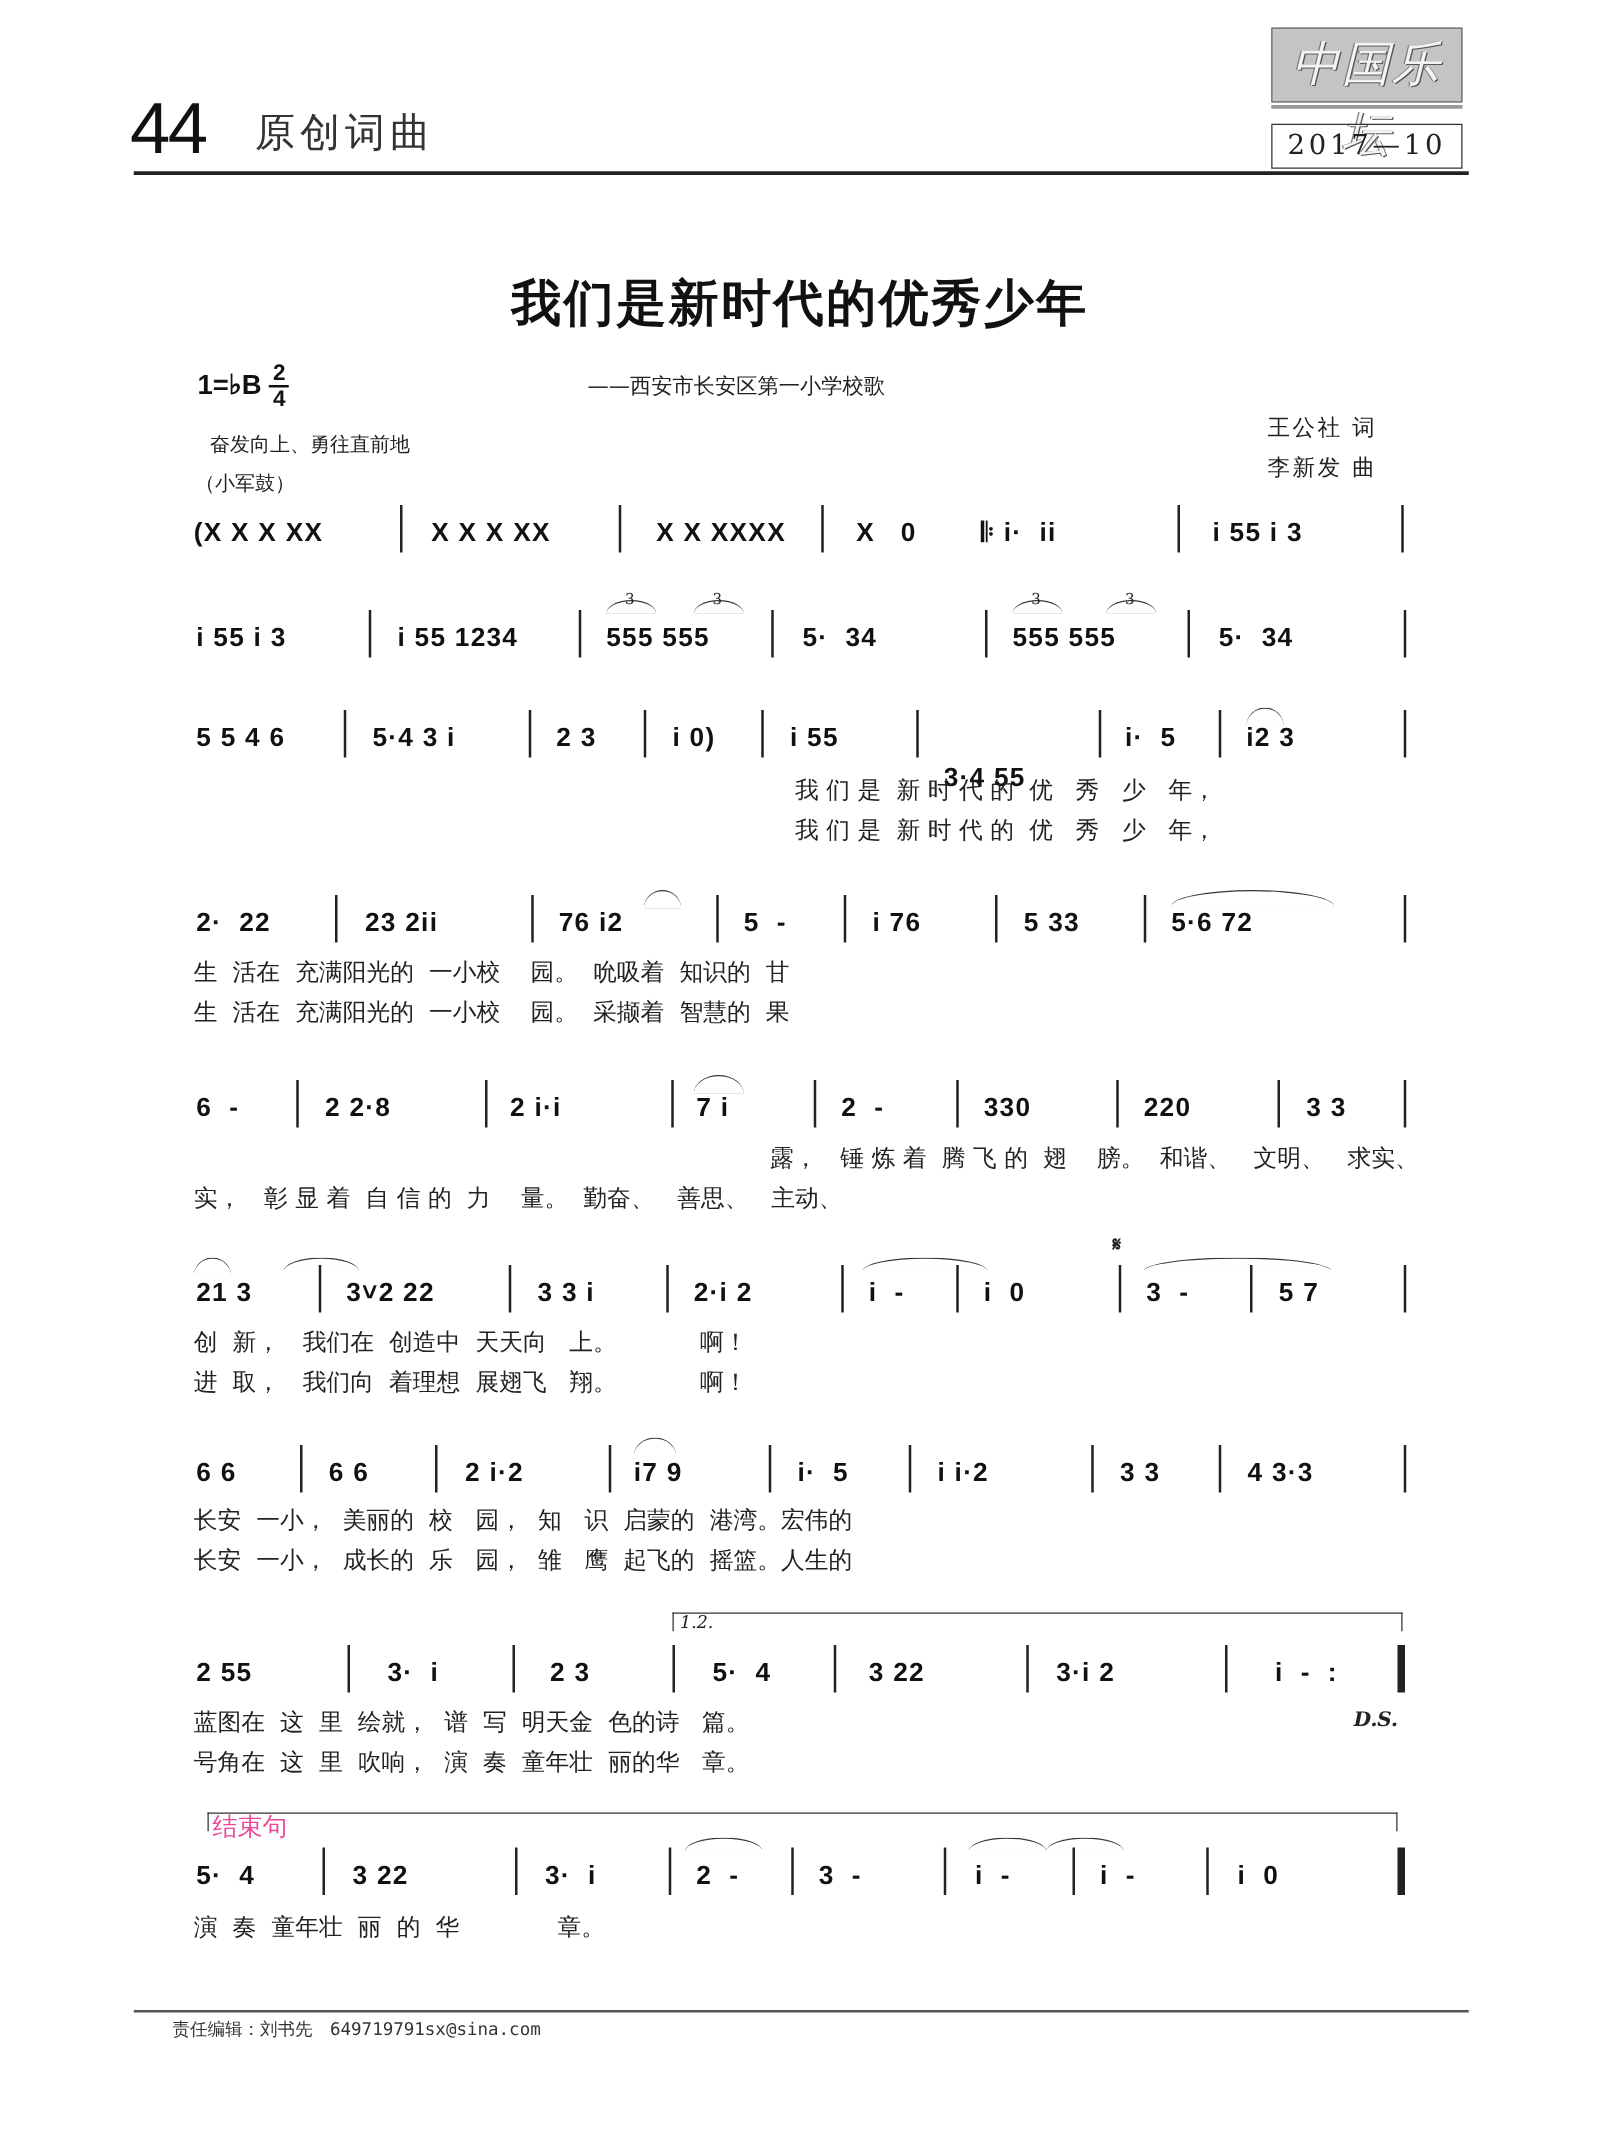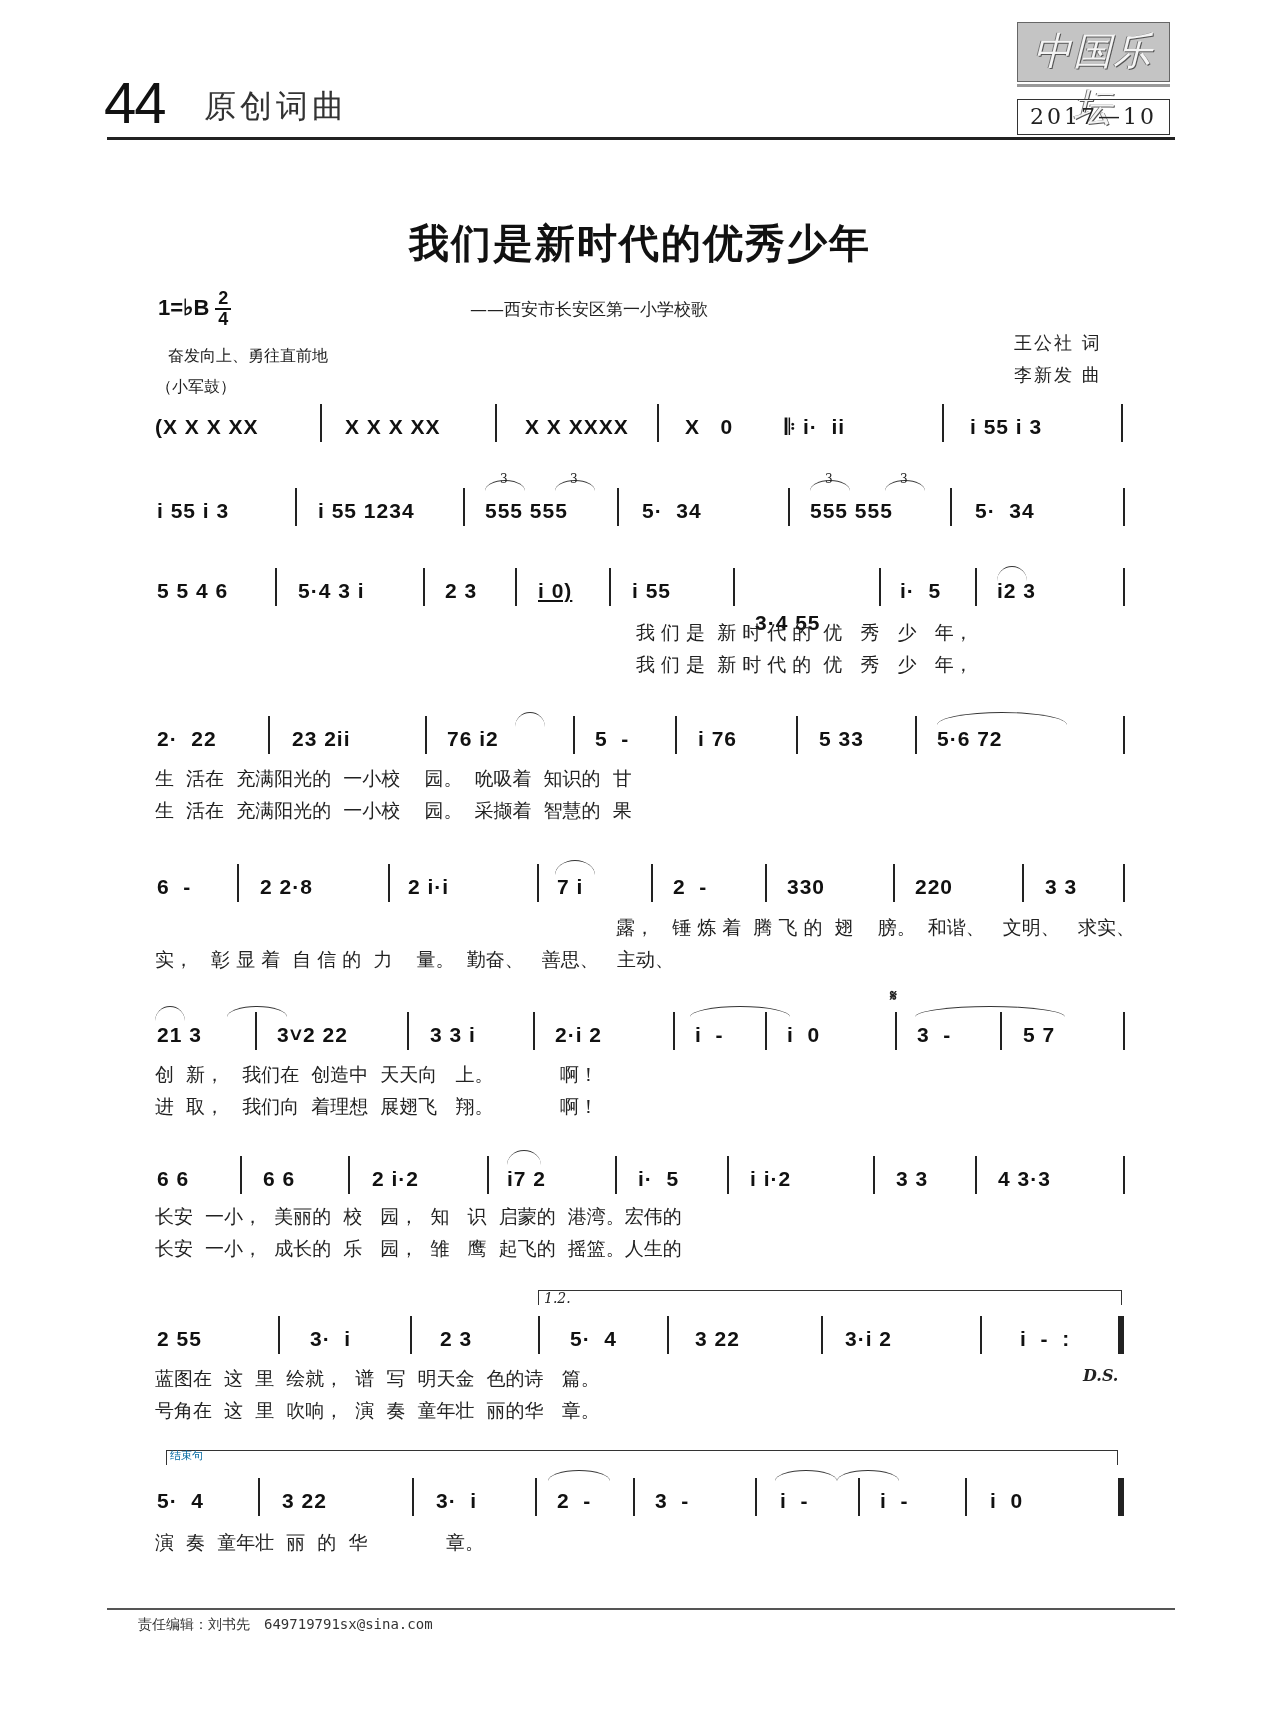--- a/index.html
+++ b/index.html
@@ -37,21 +37,21 @@
   .bar-line { position: absolute; top: -8px; width: 2px; height: 38px; background: #222; }
   .notes { position: absolute; top: 2px; white-space: pre; font-family: "Liberation Sans", sans-serif; font-weight: bold; font-size: 21px; line-height: 26px; letter-spacing: 1px; color: #111; }
   .lyric-row { position: absolute; left: 155px; width: 980px; font-family: "DejaVu Serif", serif; font-size: 19px; line-height: 28px; color: #222; white-space: pre; letter-spacing: 0; }
   .arc { position: absolute; border-top: 1.5px solid #333; border-radius: 50% 50% 0 0 / 100% 100% 0 0; height: 10px; }
   .triplet { position: absolute; font-family: "DejaVu Serif", serif; font-size: 12px; color: #222; }
   .volta { position: absolute; border-top: 1.5px solid #333; border-left: 1.5px solid #333; border-right: 1.5px solid #333; height: 14px; }
   .volta-label { position: absolute; font-family: "DejaVu Serif", serif; font-style: italic; font-size: 14px; color: #222; }
   .segno { position: absolute; font-family: "DejaVu Serif", serif; font-size: 16px; font-weight: bold; color: #222; }
   .ds { position: absolute; font-family: "DejaVu Serif", serif; font-style: italic; font-weight: bold; font-size: 16px; color: #222; }
   .dbl-bar { position: absolute; top: -8px; width: 6px; height: 38px; border-left: 2px solid #222; border-right: 4px solid #222; box-sizing: border-box; }
-  .ending-label { position: absolute; font-size: 11px; color: #0369a1; }
+  .ending-label { position: absolute; font-size: 20px; color: #ec4899; }
 
   
   .footer-rule { left: 107px; top: 1608px; width: 1068px; height: 2px; background: #555; }
   .footer-text { left: 138px; top: 1614px; font-family: "DejaVu Serif", serif; font-size: 14px; line-height: 20px; color: #333; }
   .footer-email { margin-left: 14px; font-family: "DejaVu Sans Mono", monospace; }
 </style>
 </head>
 <body>
 
 <div class="abs page-num">44</div>
@@ -108,21 +108,21 @@
   <div class="bar-line" style="left:968px;"></div>
 </div>
 
 <div class="staff" style="top:576px;">
   <div class="notes" style="left:2px;">5 5 4 6</div>
   <div class="bar-line" style="left:120px;"></div>
   <div class="notes" style="left:143px;">5·4 3 i</div>
   <div class="bar-line" style="left:268px;"></div>
   <div class="notes" style="left:290px;">2 3</div>
   <div class="bar-line" style="left:360px;"></div>
-  <div class="notes" style="left:383px;text-decoration:underline;">i 0)</div>
+  <div class="notes" style="left:383px;">i 0)</div>
   <div class="bar-line" style="left:454px;"></div>
   <div class="notes" style="left:477px;">i 55</div>
   <div class="bar-line" style="left:578px;"></div>
   <div class="notes" style="left:600px;margin-top:32px;">3·4 55</div>
   <div class="bar-line" style="left:724px;"></div>
   <div class="notes" style="left:745px;">i·  5</div>
   <div class="bar-line" style="left:820px;"></div>
   <div class="arc" style="left:842px; top:-10px; width:30px; height:14px;"></div>
   <div class="notes" style="left:842px;">i2 3</div>
   <div class="bar-line" style="left:968px;"></div>
@@ -200,21 +200,21 @@
 <div class="lyric-row" style="top:1092px;">进  取，   我们向  着理想  展翅飞   翔。           啊！</div>
 
 <div class="staff" style="top:1164px;">
   <div class="notes" style="left:2px;">6 6</div>
   <div class="bar-line" style="left:85px;"></div>
   <div class="notes" style="left:108px;">6 6</div>
   <div class="bar-line" style="left:193px;"></div>
   <div class="notes" style="left:217px;">2 i·2</div>
   <div class="bar-line" style="left:332px;"></div>
   <div class="arc" style="left:352px; top:-14px; width:34px; height:14px;"></div>
-  <div class="notes" style="left:352px;">i7 2</div>
+  <div class="notes" style="left:352px;">i7 9</div>
   <div class="bar-line" style="left:460px;"></div>
   <div class="notes" style="left:483px;">i·  5</div>
   <div class="bar-line" style="left:572px;"></div>
   <div class="notes" style="left:595px;">i i·2</div>
   <div class="bar-line" style="left:718px;"></div>
   <div class="notes" style="left:741px;">3 3</div>
   <div class="bar-line" style="left:820px;"></div>
   <div class="notes" style="left:843px;">4 3·3</div>
   <div class="bar-line" style="left:968px;"></div>
 </div>

